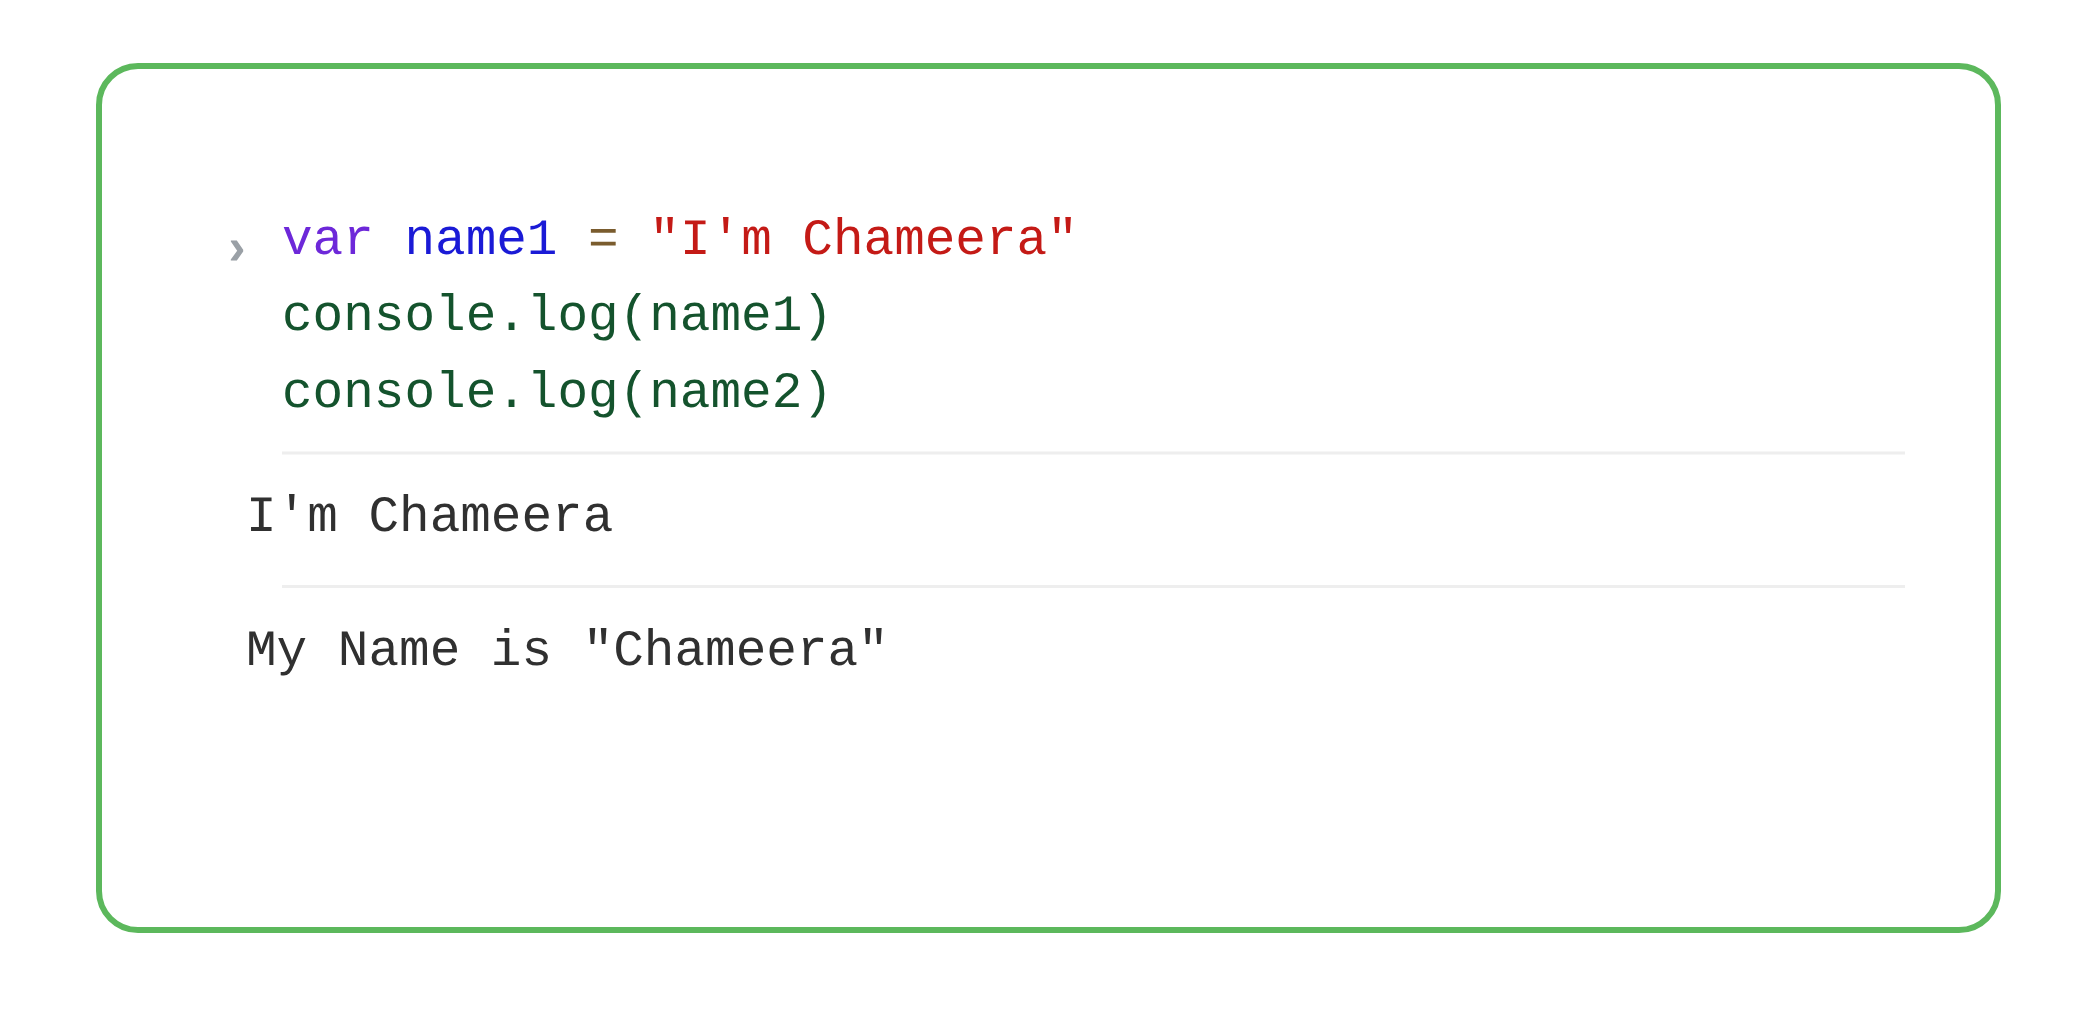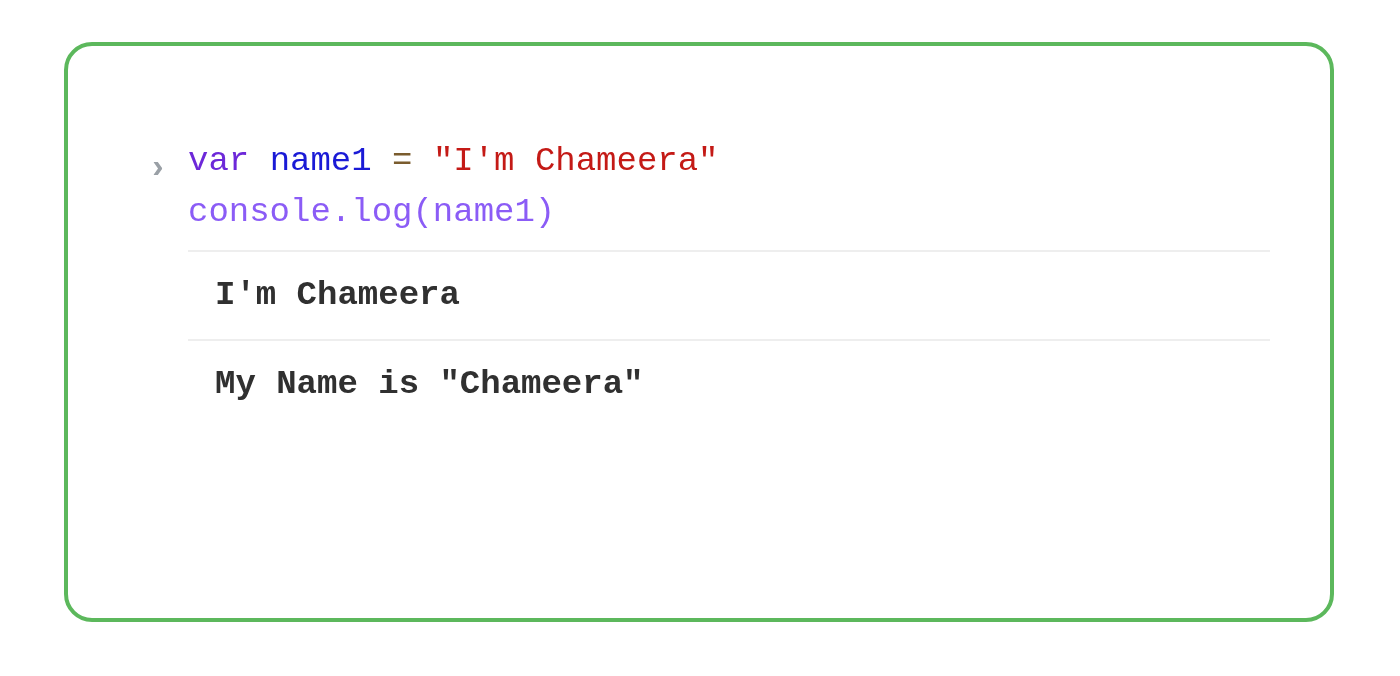--- a/index.html
+++ b/index.html
@@ -38,50 +38,50 @@
     padding-top: 4px;
   }
   .content {
     flex: 1;
     color: #303030;
   }
   .kw   { color: #6d28d9; } 
   .nm   { color: #1a1ad6; } 
   .op   { color: #7a5c2e; } 
   .str  { color: #c41a16; } 
-  .plain{ color: #8b5cf6; }
+  .plain{ color: #14532d; }
   pre {
     margin: 0;
     font-family: inherit;
     white-space: pre;
   }
   .sep {
     border: none;
     border-top: 2px solid #eeeeee;
     margin: 12px 0 12px 60px;
   }
   .output {
-    margin-left: 87px;
+    margin-left: 36px;
     font-size: 34px;
     line-height: 1.5;
     color: #303030;
     padding: 6px 0;
-    font-weight: bold;
   }
 </style>
 </head>
 <body>
 
 <div class="frame">
 
   <div class="console-row">
     <div class="gutter">›</div>
     <div class="content">
       <pre><span class="kw">var</span> <span class="nm">name1</span> <span class="op">=</span> <span class="str">"I'm Chameera"</span></pre>
       <pre class="plain">console.log(name1)</pre>
+      <pre class="plain">console.log(name2)</pre>
     </div>
   </div>
 
   <hr class="sep">
 
   <div class="output">I'm Chameera</div>
 
   <hr class="sep">
 
   <div class="output">My Name is "Chameera"</div>

